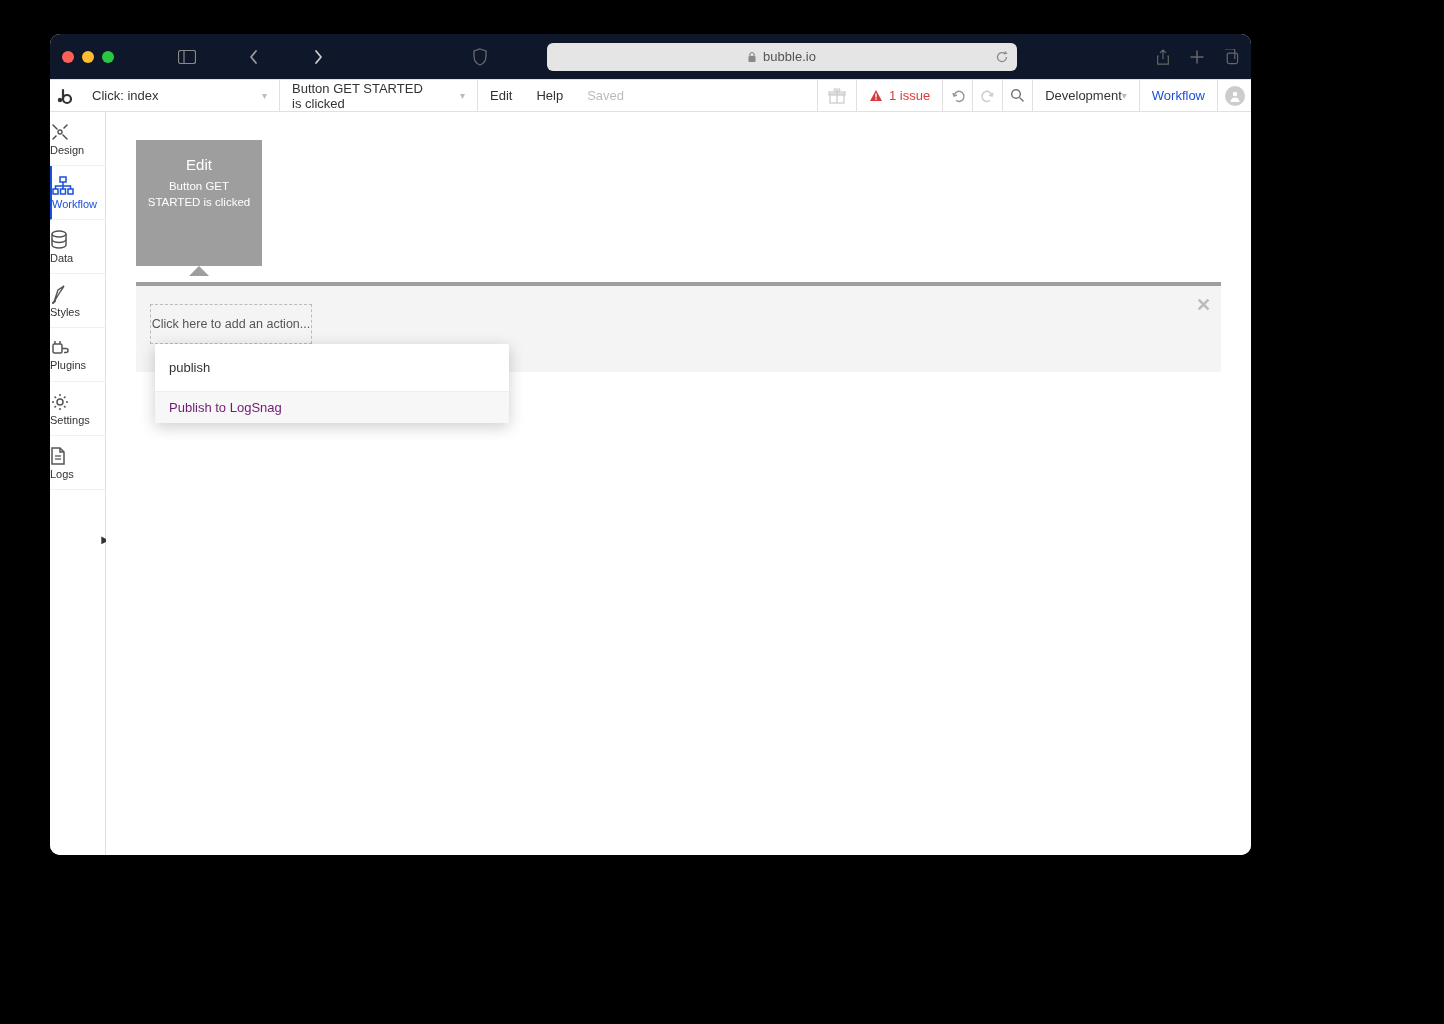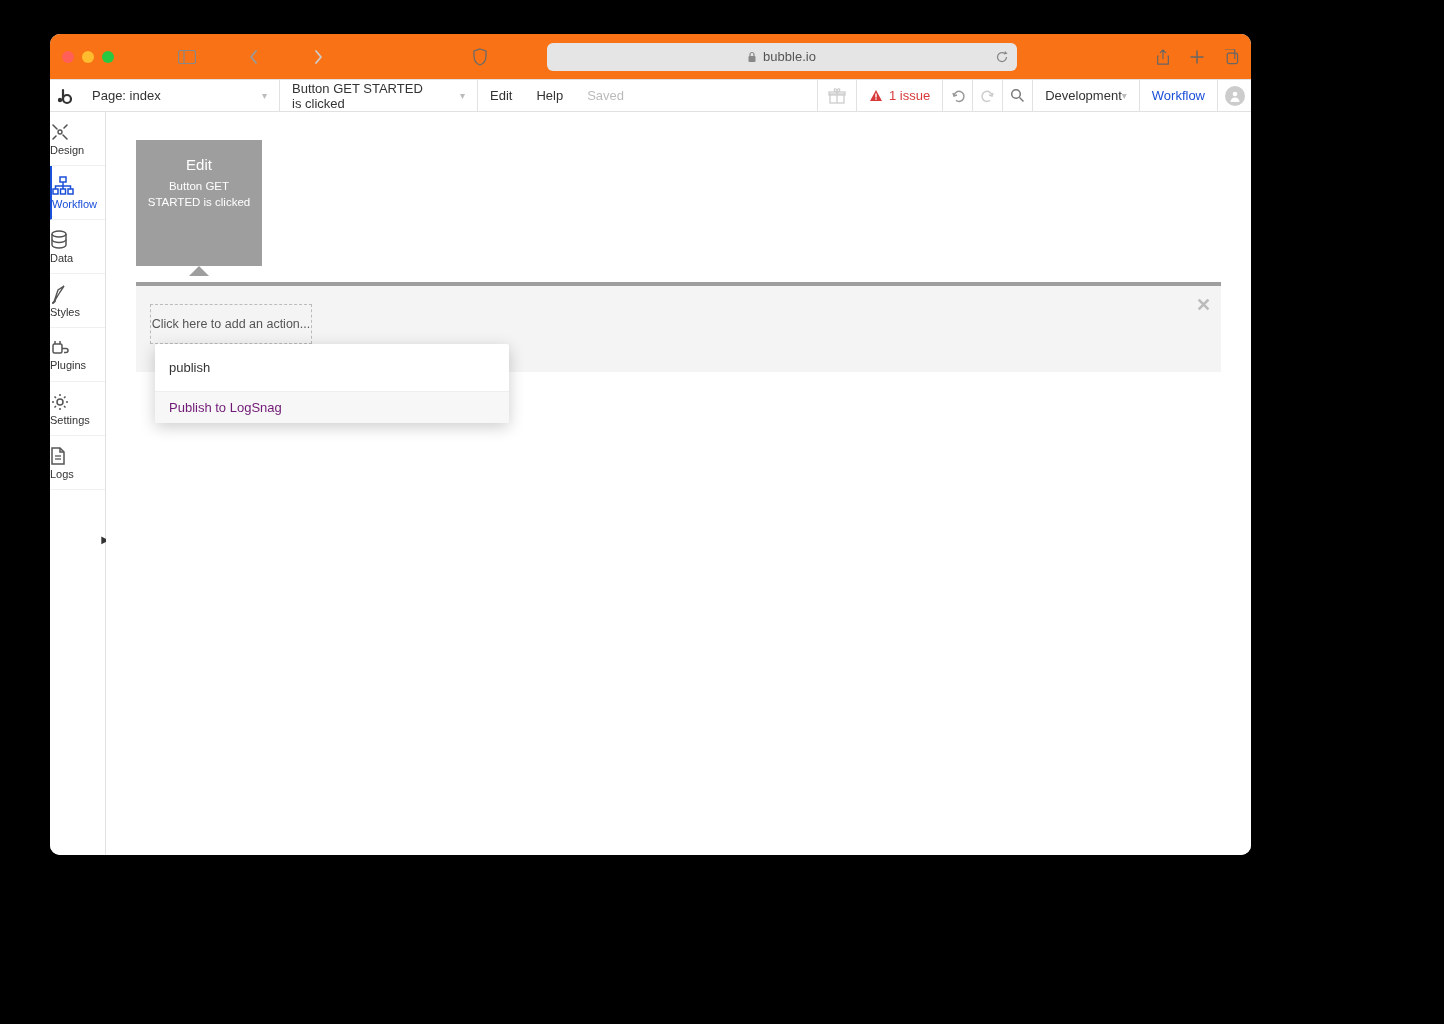--- a/index.html
+++ b/index.html
@@ -20,21 +20,21 @@
     height: 821px;
     background: #fff;
     border-radius: 10px;
     overflow: hidden;
     box-shadow: 0 20px 60px rgba(0,0,0,0.5);
   }
 
   
   .chrome {
     height: 46px;
-    background: #f97316;
+    background: #0f172a;
     border-bottom: 1px solid #e1e1e1;
     display: flex;
     align-items: center;
     padding: 0 12px;
     gap: 44px;
   }
   .traffic { display: flex; gap: 8px; margin-right: 16px; }
   .dot { width: 12px; height: 12px; border-radius: 50%; }
   .dot.red { background: #ff5f57; }
   .dot.yellow { background: #febc2e; }
@@ -253,21 +253,21 @@
   </div>
 
   <div class="appbar">
     <div class="logo">
       <svg width="18" height="18" viewBox="0 0 18 18">
           <circle cx="4" cy="13" r="2.2" fill="#333"></circle>
           <path d="M7 3 V12 a4 4 0 0 0 8 0 a4 4 0 0 0 -8 0" fill="none" stroke="#333" stroke-width="2.2" stroke-linecap="round"></path>
         </svg>
     </div>
     <div class="seg page-sel">
-      <span>Page:</span>&nbsp;
+      <span>Click:</span>&nbsp;
       <span>index</span>
       <span class="dropdown-caret">▾</span>
     </div>
     <div class="seg event-sel">
       <span>Button GET STARTED is clicked</span>
       <span class="dropdown-caret">▾</span>
     </div>
     <div class="link">Edit</div>
     <div class="link">Help</div>
     <div class="link saved">Saved</div>

